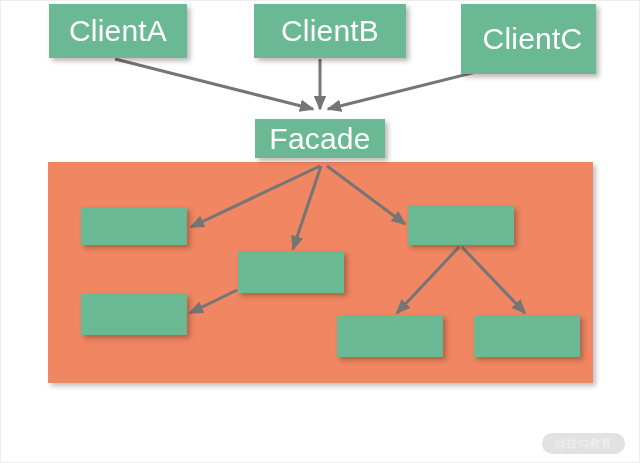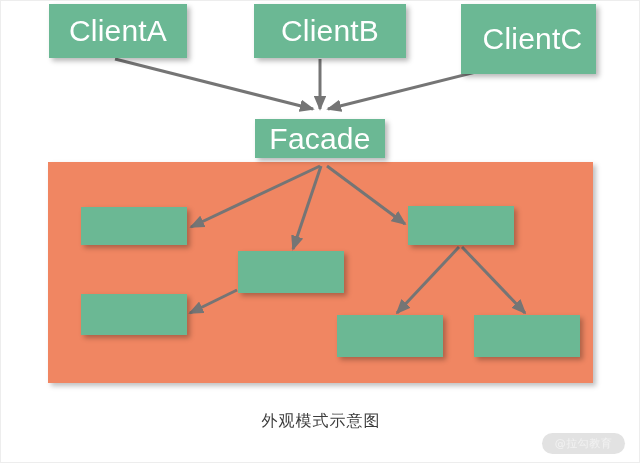--- a/index.html
+++ b/index.html
@@ -116,17 +116,16 @@
     <span class="node-label">Facade</span>
   </div>
 
   <div class="node-box" style="left: 80px; top: 206px; width: 106px; height: 38px;"></div>
   <div class="node-box" style="left: 80px; top: 293px; width: 106px; height: 41px;"></div>
   <div class="node-box" style="left: 237px; top: 250px; width: 106px; height: 42px;"></div>
   <div class="node-box" style="left: 407px; top: 205px; width: 106px; height: 39px;"></div>
   <div class="node-box" style="left: 336px; top: 314px; width: 106px; height: 42px;"></div>
   <div class="node-box" style="left: 473px; top: 314px; width: 106px; height: 42px;"></div>
 
-  <div id="caption">外观模式示意图</div>
 
   <div id="watermark">@拉勾教育</div>
 
 </div>
 
 </body></html>

